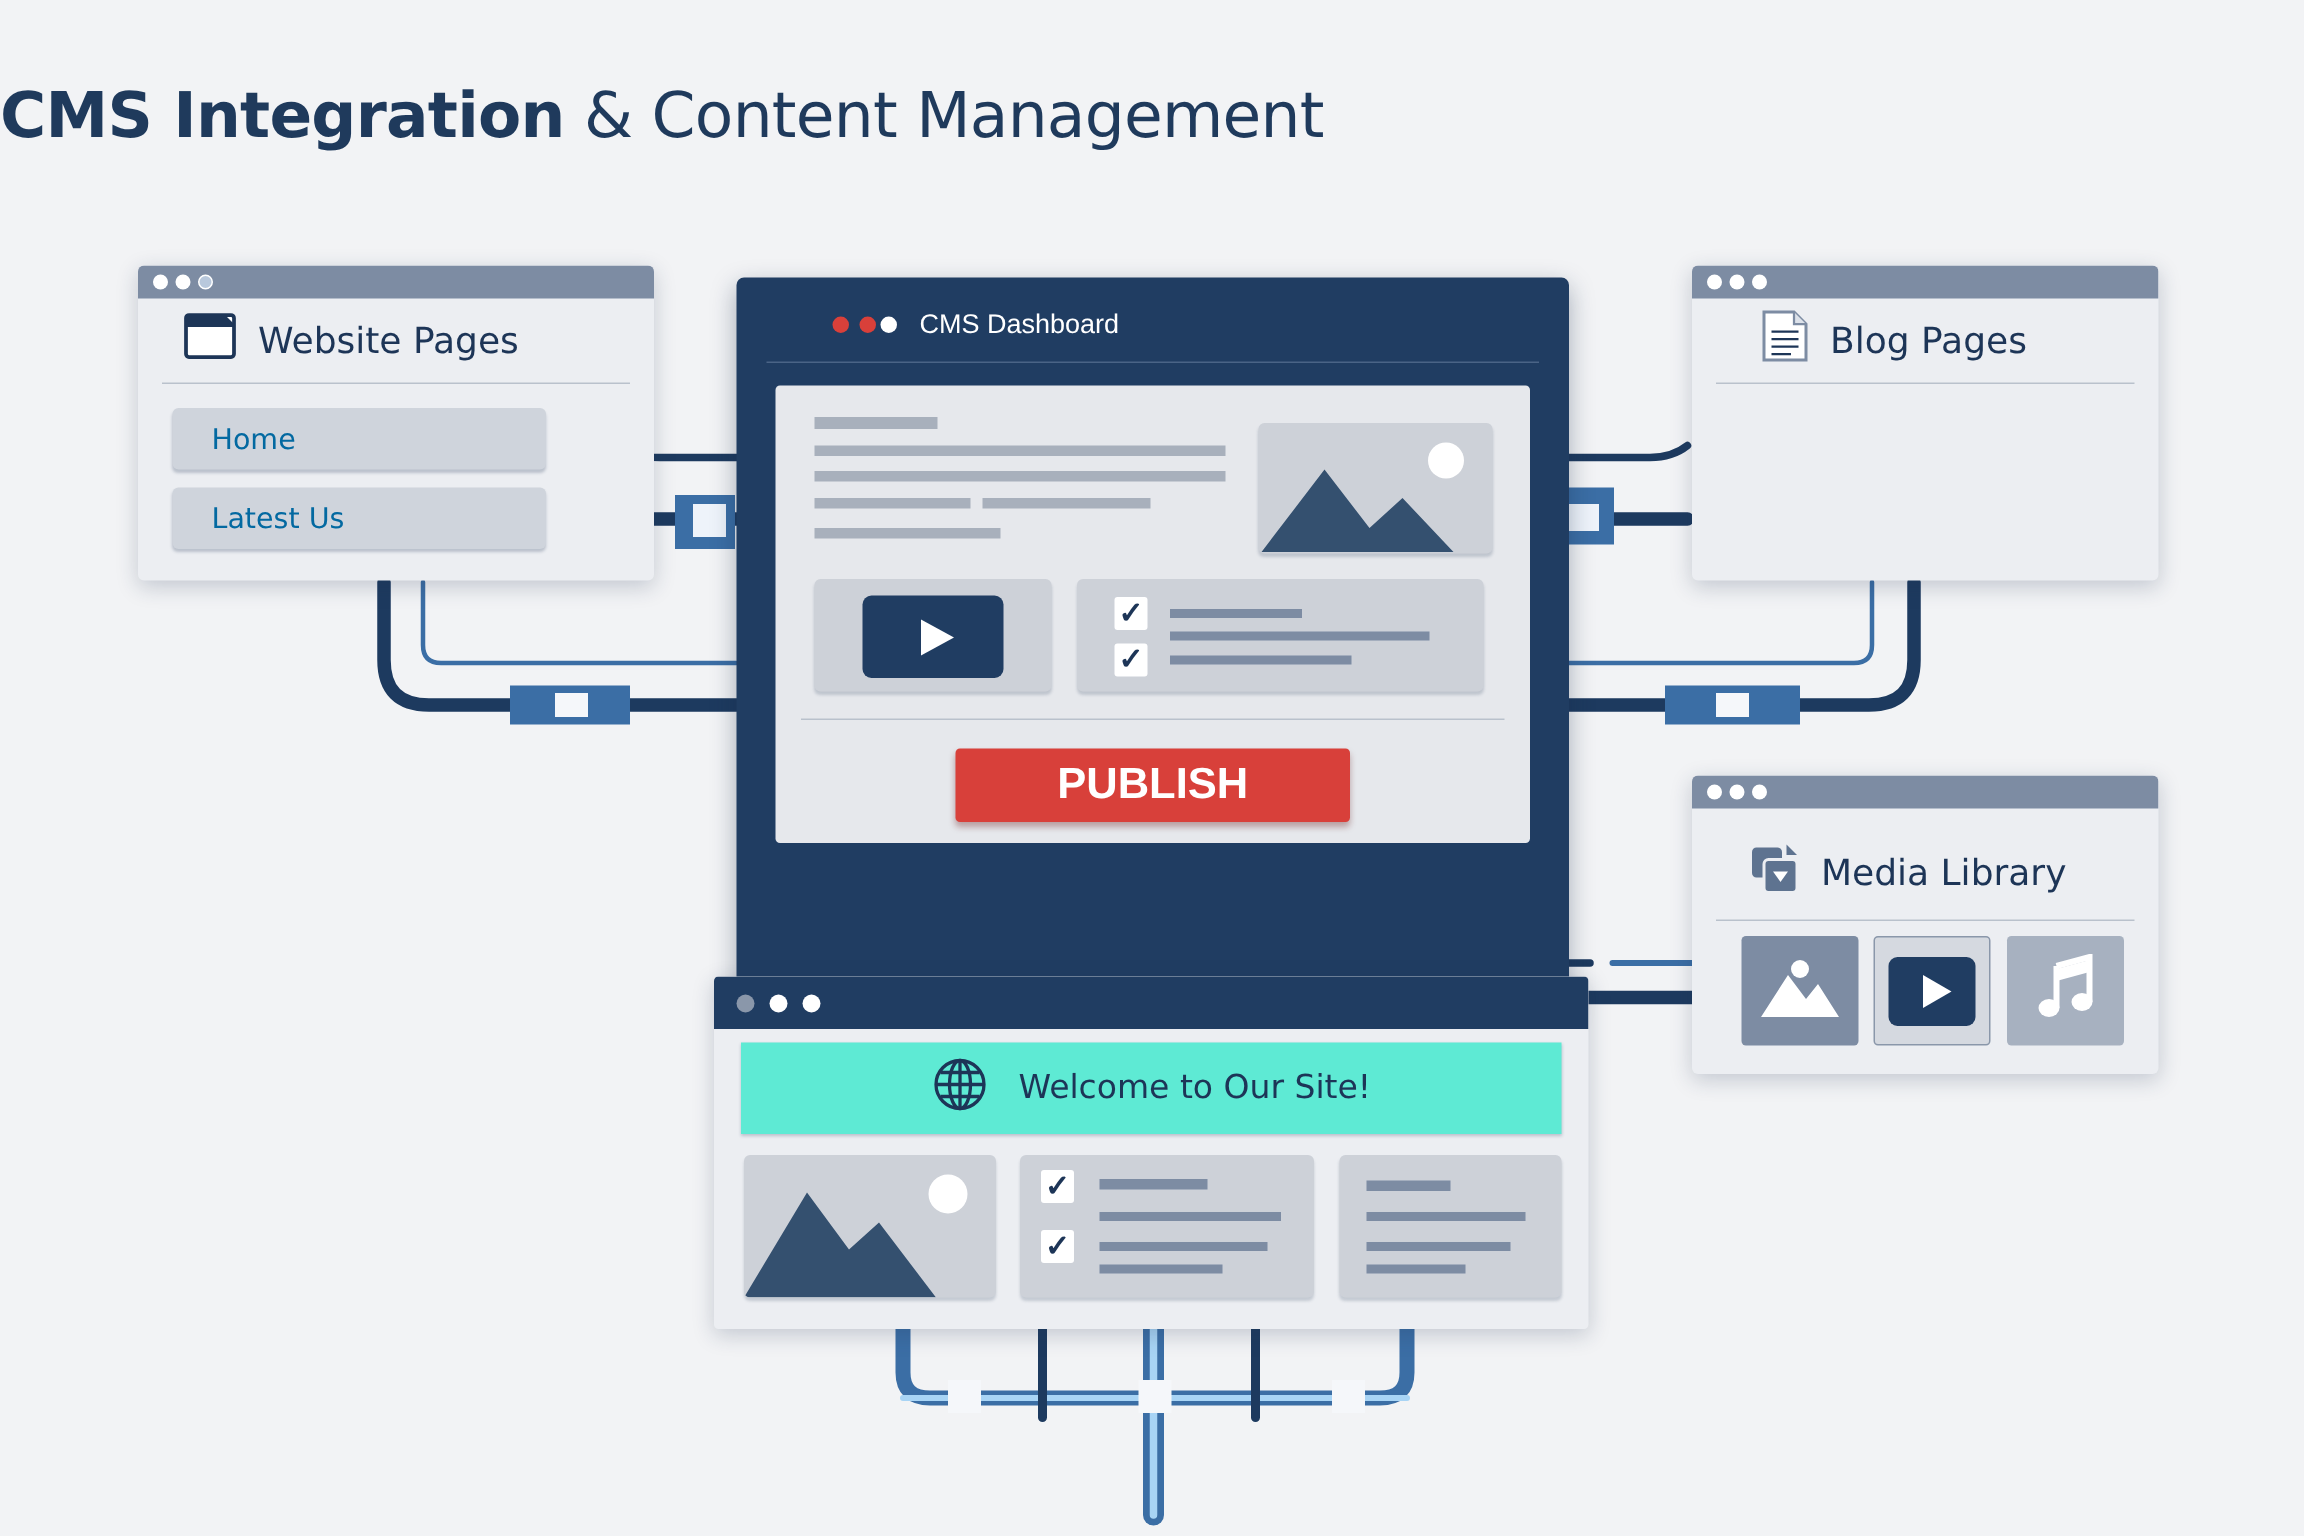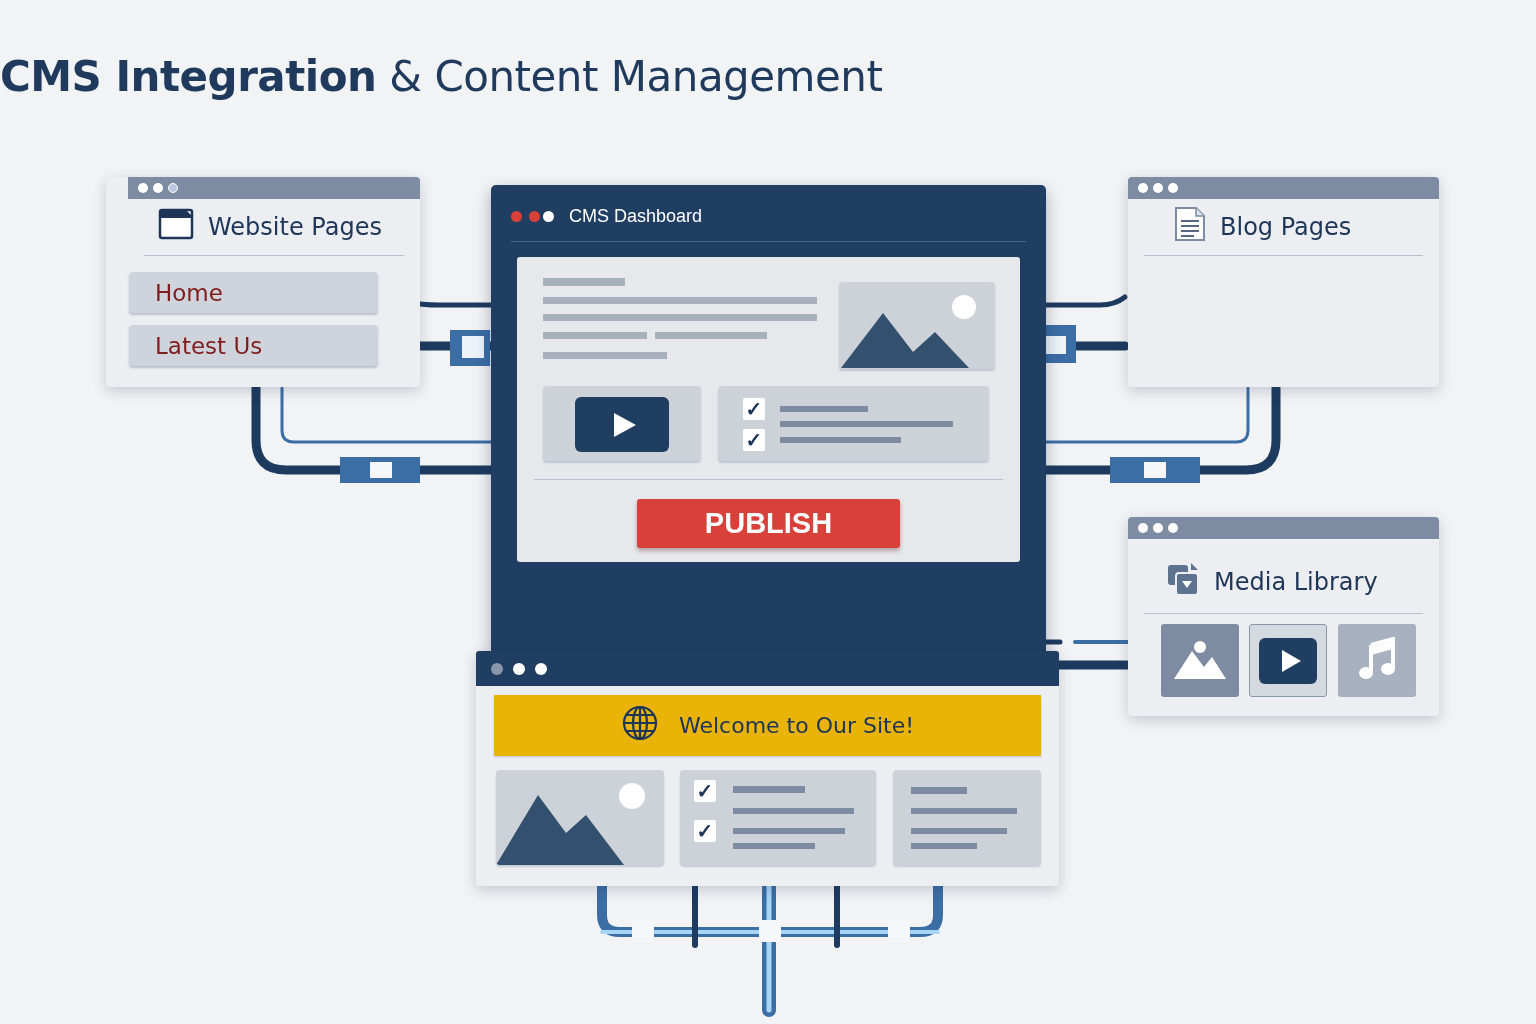--- a/index.html
+++ b/index.html
@@ -9,42 +9,42 @@
   .title b{font-weight:bold;}
   .title span.light{font-weight:normal;}
   svg.wires{position:absolute;left:0;top:0;width:1536px;height:1024px;}
 
   .win{position:absolute;background:#eceef2;border-radius:4px;box-shadow:0 4px 14px rgba(30,50,80,0.22);overflow:hidden;}
   .win .bar{height:22px;background:#7d8ca3;display:flex;align-items:center;padding-left:10px;gap:5px;}
   .dot{width:10px;height:10px;border-radius:50%;background:#fff;display:inline-block;}
   .dot.blue{background:#b8c8dc;border:1px solid #fff;}
   .win .head{display:flex;align-items:center;gap:14px;font-family:"DejaVu Sans",sans-serif;font-size:24px;color:#1d3557;padding:0 0 0 30px;height:56px;}
   .win .sep{height:1px;background:#b9c1cc;margin:0 16px;}
-  .item{position:absolute;background:#cfd4dc;border-radius:4px;box-shadow:0 2px 2px rgba(40,60,90,0.25);font-family:"DejaVu Sans",sans-serif;font-size:23px;color:#7f1d1d;display:flex;align-items:center;padding-left:26px;}
+  .item{position:absolute;background:#cfd4dc;border-radius:4px;box-shadow:0 2px 2px rgba(40,60,90,0.25);font-family:"DejaVu Sans",sans-serif;font-size:19px;color:#0369a1;display:flex;align-items:center;padding-left:26px;}
 
   
-  .dash{position:absolute;left:491px;top:185px;width:555px;height:489px;background:#203d62;border-radius:5px;box-shadow:0 6px 16px rgba(20,40,70,0.35);}
+  .dash{position:absolute;left:491px;top:185px;width:555px;height:489px;background:#203d62;border-radius:5px;box-shadow:0 6px 16px rgba(20,40,70,0.35);padding-left:44px;}
   .dash .dbar{height:62px;display:flex;align-items:center;padding-left:20px;gap:3px;color:#fff;font-size:18px;}
   .dash .dbar .rd{width:11px;height:11px;border-radius:50%;background:#d9403a;}
   .dash .dbar .wd{width:11px;height:11px;border-radius:50%;background:#fff;margin-right:12px;}
   .dash .dline{position:absolute;left:20px;right:20px;top:56px;height:1px;background:#4a6486;}
   .dash .inner{position:absolute;left:26px;top:72px;width:503px;height:305px;background:#e6e8ec;border-radius:3px;}
   .gl{position:absolute;height:8px;background:#a8b0bc;}
   .card{position:absolute;background:#cdd1d8;border-radius:4px;box-shadow:0 2px 2px rgba(40,60,90,0.2);}
   .publish{position:absolute;left:120px;top:242px;width:263px;height:49px;background:#d8403a;border-radius:3px;color:#fff;font-weight:bold;font-size:29px;display:flex;align-items:center;justify-content:center;box-shadow:0 3px 4px rgba(100,20,20,0.35);cursor:pointer;}
   .chk{position:absolute;width:22px;height:22px;background:#fff;border-radius:2px;color:#1d3557;font-size:20px;line-height:22px;text-align:center;font-weight:bold;}
   .vidbtn{position:absolute;background:#203d62;border-radius:6px;display:flex;align-items:center;justify-content:center;}
   .tri{width:0;height:0;border-top:12px solid transparent;border-bottom:12px solid transparent;border-left:22px solid #fff;margin-left:6px;}
 
   
   .site{position:absolute;left:476px;top:651px;width:583px;height:235px;background:#eceef2;box-shadow:0 4px 14px rgba(30,50,80,0.22);border-radius:3px;overflow:hidden;}
   .site .sbar{height:35px;background:#203d62;display:flex;align-items:center;padding-left:15px;gap:10px;}
   .site .sbar .dot{width:12px;height:12px;}
   .site .sbar .g{background:#8a97aa;}
-  .welcome{position:absolute;left:18px;top:44px;width:547px;height:61px;background:#eab308;box-shadow:0 1px 2px rgba(40,60,90,0.25);display:flex;align-items:center;justify-content:center;gap:20px;font-family:"DejaVu Sans",sans-serif;font-size:22px;color:#1d3557;}
+  .welcome{position:absolute;left:18px;top:44px;width:547px;height:61px;background:#5eead4;box-shadow:0 1px 2px rgba(40,60,90,0.25);display:flex;align-items:center;justify-content:center;gap:20px;font-family:"DejaVu Sans",sans-serif;font-size:22px;color:#1d3557;}
 
   .media-tile{position:absolute;width:78px;height:73px;border-radius:3px;display:flex;align-items:center;justify-content:center;}
 </style>
 </head>
 <body>
 
 <div class="title">
   <b>CMS Integration</b>
   <span class="light">&amp; Content Management</span>
 </div>
@@ -97,21 +97,21 @@
     <path d="M695 886 L695 945" stroke="#1d3a5f" stroke-width="6"></path>
     <path d="M837 886 L837 945" stroke="#1d3a5f" stroke-width="6"></path>
     <path d="M769 886 L769 1010" stroke="#3b6ea5" stroke-width="14"></path>
     <path d="M769 886 L769 1010" stroke="#a8d4f5" stroke-width="5"></path>
     <rect x="632" y="920" width="22" height="22" fill="#f5f7fa" stroke="none"></rect>
     <rect x="759" y="920" width="22" height="22" fill="#f5f7fa" stroke="none"></rect>
     <rect x="888" y="920" width="22" height="22" fill="#f5f7fa" stroke="none"></rect>
   </g>
 </svg>
 
-<div class="win" style="left:106px;top:177px;width:314px;height:210px;padding-left:22px;">
+<div class="win" style="left:92px;top:177px;width:344px;height:210px;">
   <div class="bar">
     <span class="dot"></span>
     <span class="dot"></span>
     <span class="dot blue"></span>
   </div>
   <div class="head">
     <span>
       <svg width="36" height="32" viewBox="0 0 36 32">
           <rect x="2" y="2" width="32" height="28" rx="2" fill="#fff" stroke="#1d3557" stroke-width="2.5"></rect>
           <path d="M2 2 H28 L34 8 V10 H2 Z" fill="#1d3557"></path>

